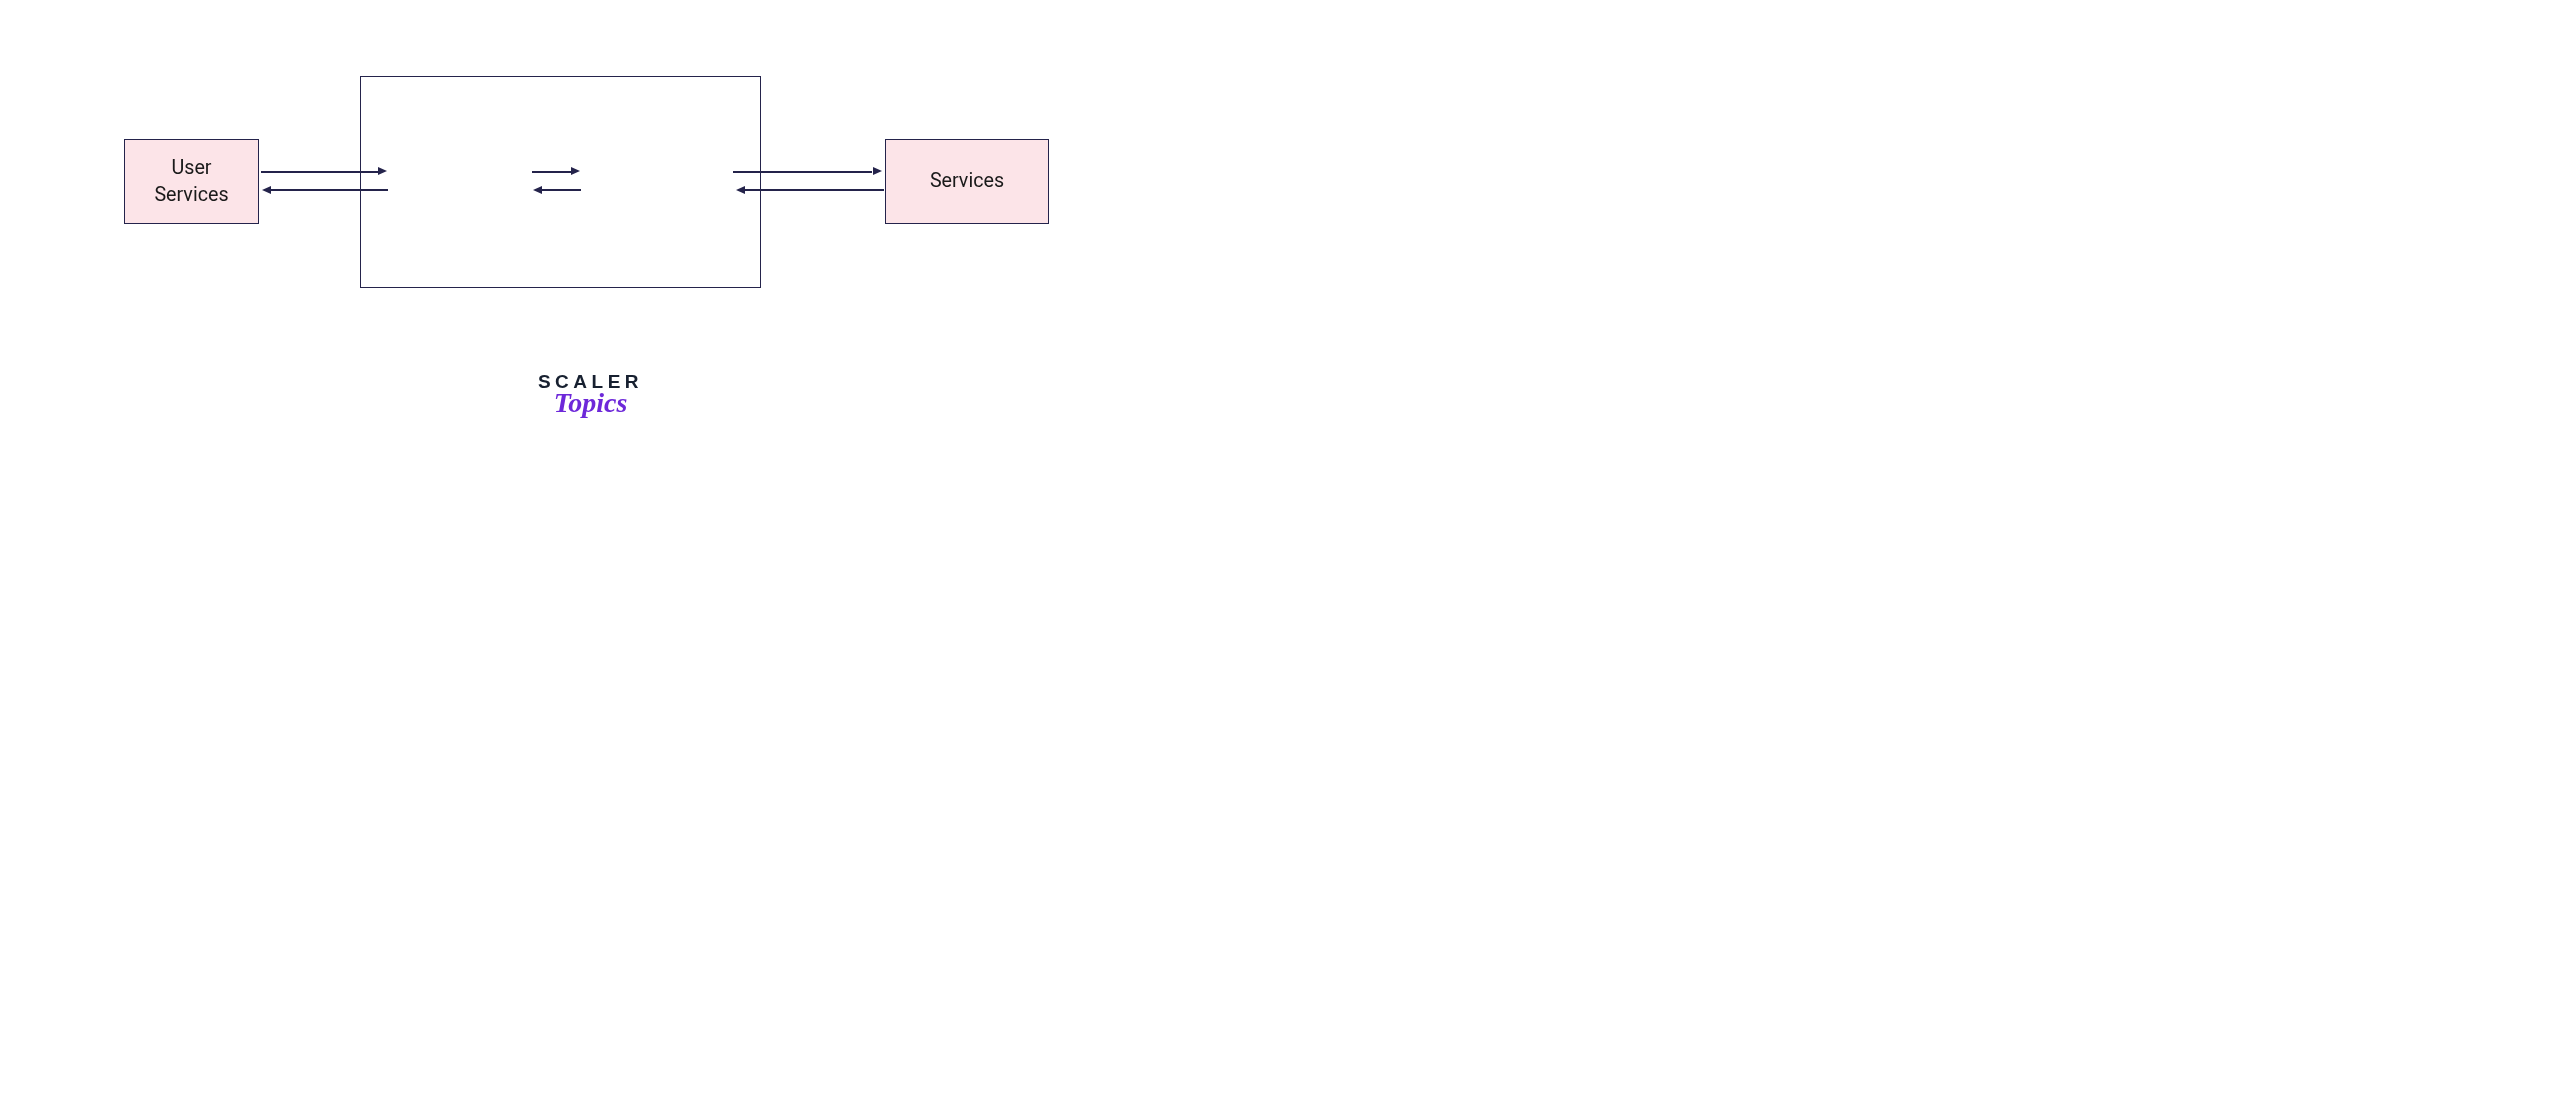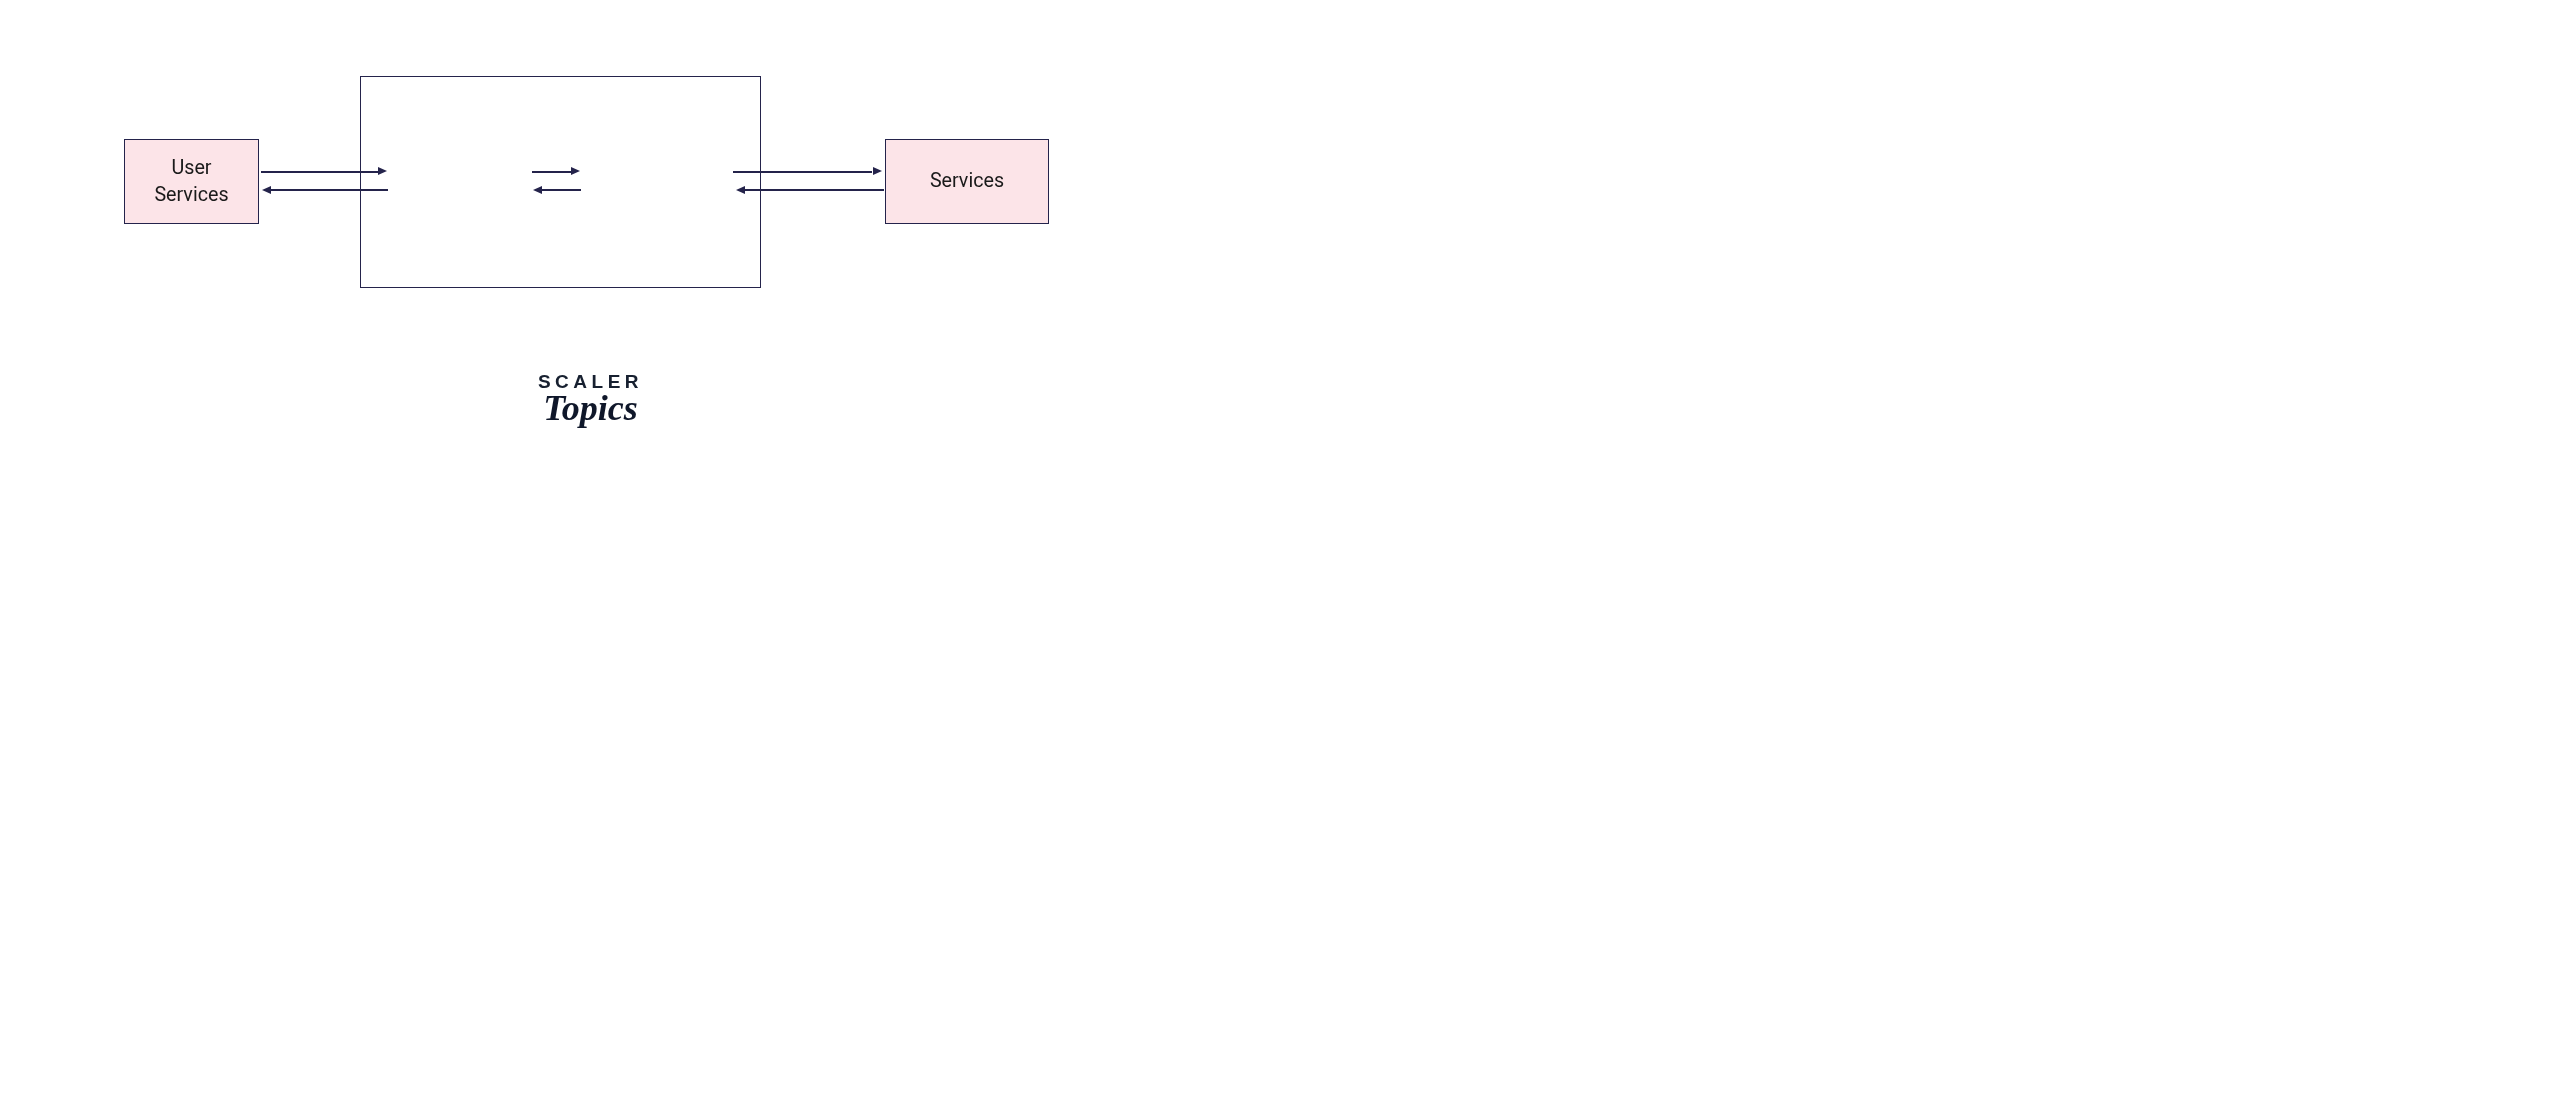--- a/index.html
+++ b/index.html
@@ -64,23 +64,23 @@
       text-align: center;
     }
     .logo-top {
       font-size: 19px;
       font-weight: 800;
       letter-spacing: 4.5px;
       color: #172030;
       font-family: -apple-system, BlinkMacSystemFont, 'Segoe UI', sans-serif;
     }
     .logo-bottom {
-      font-size: 36px;
+      font-size: 28px;
       font-family: 'Brush Script MT', cursive;
-      color: #0f172a;
+      color: #6d28d9;
       font-weight: 700;
       margin-top: -6px;
       font-style: italic;
     }
   </style>
 </head>
 <body>
 
 <div class="diagram-container">
 

